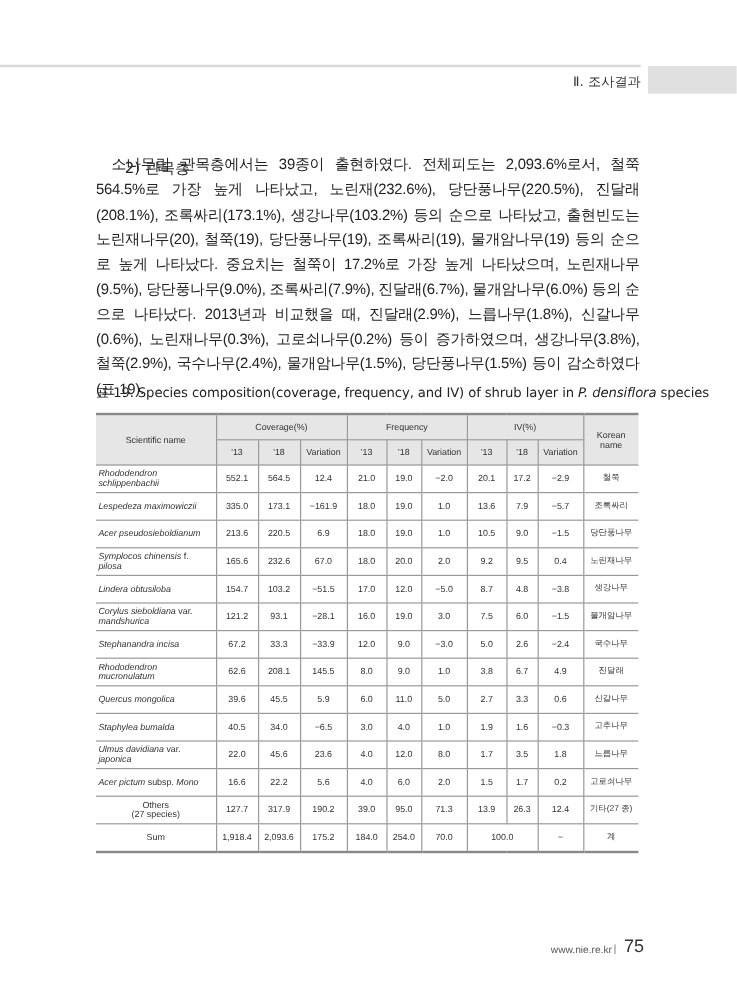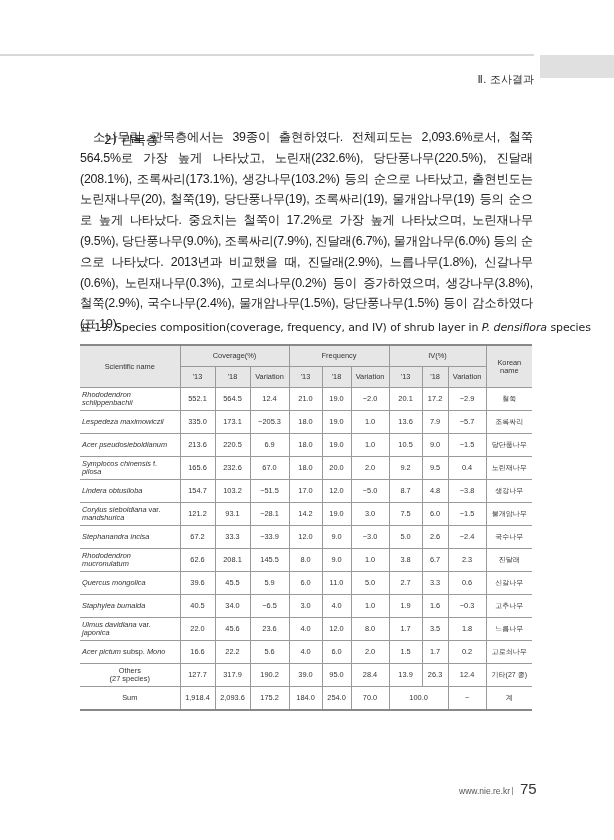--- a/index.html
+++ b/index.html
@@ -7,21 +7,21 @@
     width: 614px; height: 840px; background: #ffffff; position: relative; overflow: hidden;
     font-family: "DejaVu Sans", "Liberation Sans", sans-serif; color: #222;
   }
   .header-rule {
     position: absolute; left: 0; top: 54px; width: 534px; height: 2px; background: #d8d8d8;
   }
   .header-tab {
     position: absolute; left: 540px; top: 55px; width: 74px; height: 23px; background: #e0e0e0;
   }
   .header-section {
-    position: absolute; right: 80px; top: 72px; font-size: 11px; color: #333;
+    position: absolute; right: 80px; top: 61px; font-size: 11px; color: #333;
     font-family: "DejaVu Sans", sans-serif;
   }
   .subhead {
     position: absolute; left: 104px; top: 108px; font-size: 12.5px; color: #222;
     font-family: "DejaVu Sans", sans-serif;
     margin-top: 24px;
   }
   .body-text {
     position: absolute; left: 80px; top: 127px; width: 453px;
     font-family: Liberation Sans, sans-serif; font-size: 12.4px;
@@ -125,21 +125,21 @@
         <td>−2.0</td>
         <td>20.1</td>
         <td>17.2</td>
         <td>−2.9</td>
         <td class="kr">철쭉</td>
       </tr>
       <tr>
         <td class="sci"><span>Lespedeza maximowiczii</span></td>
         <td class="bold-left">335.0</td>
         <td>173.1</td>
-        <td>−205.3</td>
+        <td>−161.9</td>
         <td>18.0</td>
         <td>19.0</td>
         <td>1.0</td>
         <td>13.6</td>
         <td>7.9</td>
         <td>−5.7</td>
         <td class="kr">조록싸리</td>
       </tr>
       <tr>
         <td class="sci"><span>Acer pseudosieboldianum</span></td>
@@ -178,21 +178,21 @@
         <td>8.7</td>
         <td>4.8</td>
         <td>−3.8</td>
         <td class="kr">생강나무</td>
       </tr>
       <tr>
         <td class="sci"><span>Corylus sieboldiana</span><span class="up"> var. </span><span>mandshurica</span></td>
         <td class="bold-left">121.2</td>
         <td>93.1</td>
         <td>−28.1</td>
-        <td>14.2</td>
+        <td>16.0</td>
         <td>19.0</td>
         <td>3.0</td>
         <td>7.5</td>
         <td>6.0</td>
         <td>−1.5</td>
         <td class="kr">물개암나무</td>
       </tr>
       <tr>
         <td class="sci"><span>Stephanandra incisa</span></td>
         <td class="bold-left">67.2</td>
@@ -209,21 +209,21 @@
       <tr>
         <td class="sci"><span>Rhododendron mucronulatum</span></td>
         <td class="bold-left">62.6</td>
         <td>208.1</td>
         <td>145.5</td>
         <td>8.0</td>
         <td>9.0</td>
         <td>1.0</td>
         <td>3.8</td>
         <td>6.7</td>
-        <td>2.3</td>
+        <td>4.9</td>
         <td class="kr">진달래</td>
       </tr>
       <tr>
         <td class="sci"><span>Quercus mongolica</span></td>
         <td class="bold-left">39.6</td>
         <td>45.5</td>
         <td>5.9</td>
         <td>6.0</td>
         <td>11.0</td>
         <td>5.0</td>
@@ -274,21 +274,21 @@
       <tr class="others">
         <td>
           <div>Others</div>
           <div>(27 species)</div>
         </td>
         <td class="bold-left">127.7</td>
         <td>317.9</td>
         <td>190.2</td>
         <td>39.0</td>
         <td>95.0</td>
-        <td>28.4</td>
+        <td>71.3</td>
         <td>13.9</td>
         <td>26.3</td>
         <td>12.4</td>
         <td class="kr">기타(27 종)</td>
       </tr>
       <tr class="sum">
         <td>Sum</td>
         <td class="bold-left">1,918.4</td>
         <td>2,093.6</td>
         <td>175.2</td>

